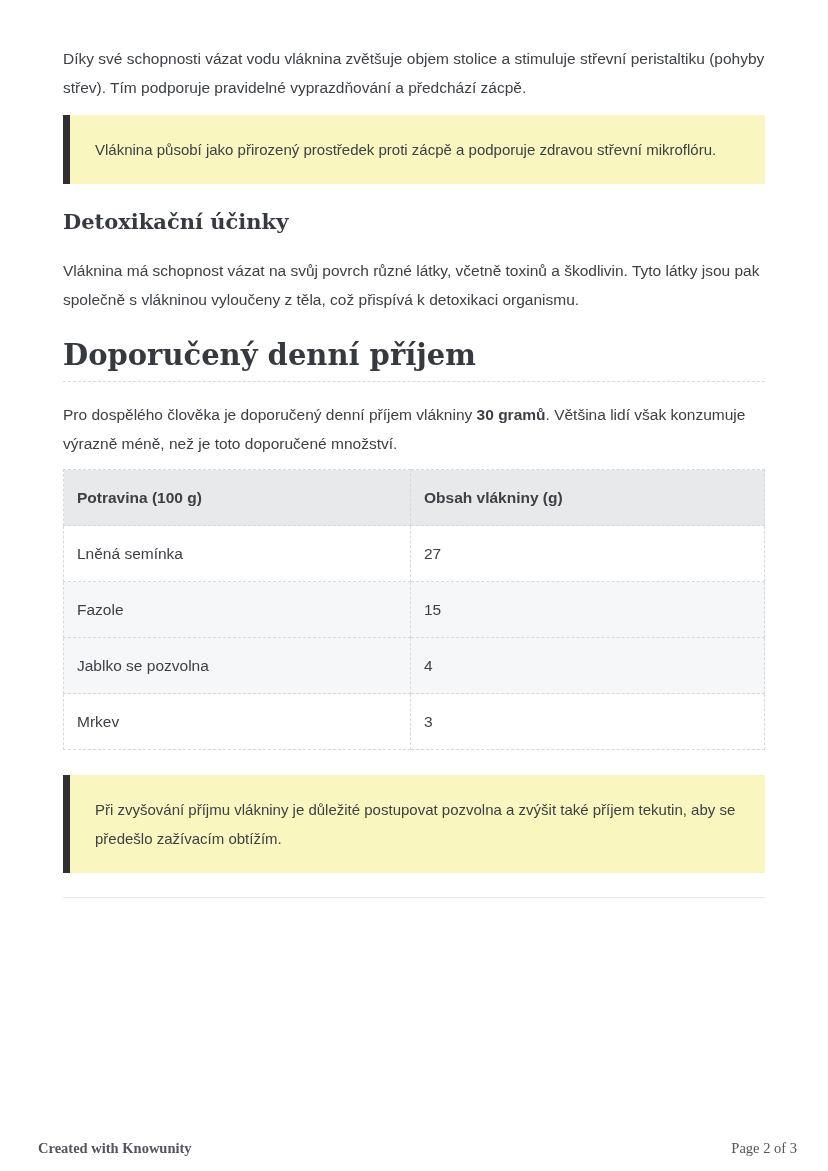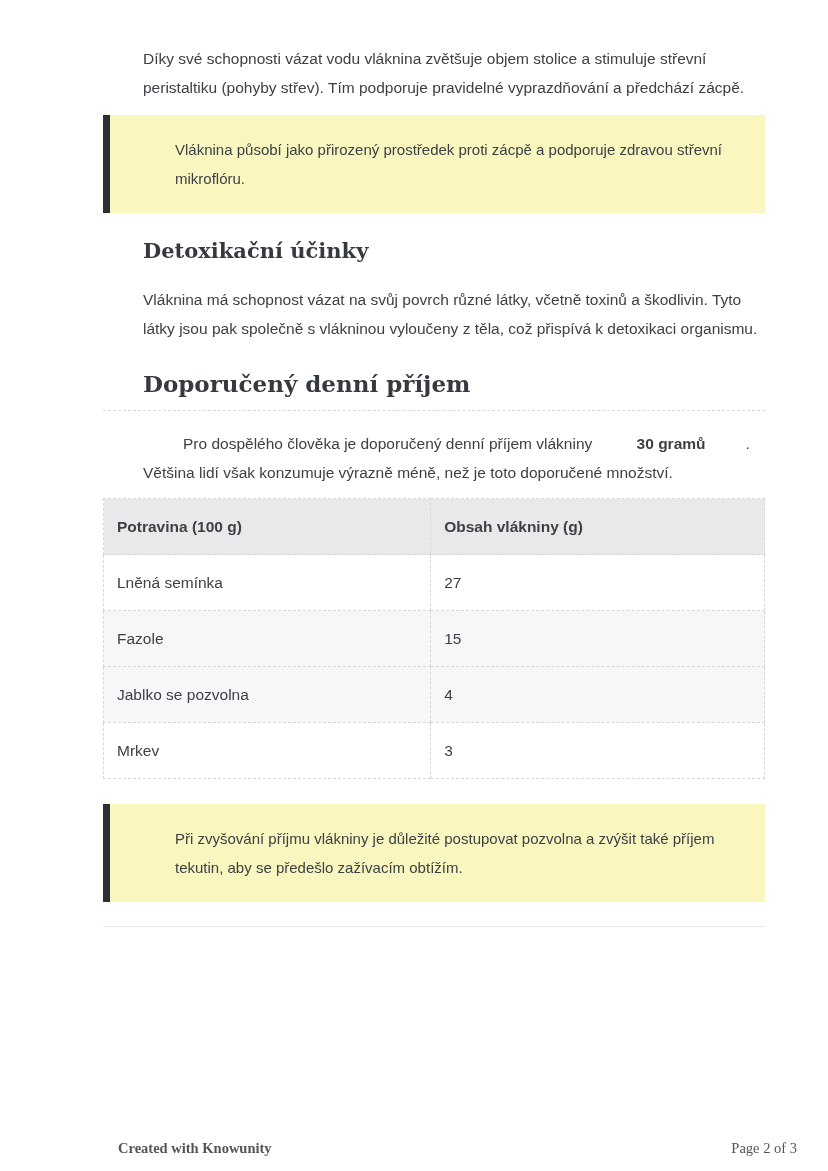--- a/index.html
+++ b/index.html
@@ -1,15 +1,15 @@
 <!DOCTYPE html>
 <html style="--text: #3d4145; --heading: #363a3f; --callout-bg: #f9f7bf; --callout-bar: #2e2f31; --table-header-bg: #e8e9eb; --table-row-alt-bg: #f6f7f9; --table-border: #d6d9db; --dotted-rule: #dadada; --rule: #e8e8e8; --footer-text: #525559;"><head>
 <meta charset="utf-8">
 <style>
-  * { box-sizing: border-box; padding-left: 40px; }
+  * { box-sizing: border-box; }
   html, body { margin: 0; padding: 0; }
   body {
     width: 828px; height: 1171px;
     background: #ffffff;
     font-family: "Liberation Sans", sans-serif;
     color: var(--text, #3d4145);
   }
   .page {
     position: relative;
     width: 828px; height: 1171px;
@@ -42,21 +42,21 @@
     font-family: "DejaVu Serif", serif;
     font-weight: bold;
     font-size: 21px;
     line-height: 28px;
     color: var(--heading, #363a3f);
   }
   h1.section-heading {
     margin: 22px 0 0 0;
     font-family: "DejaVu Serif", serif;
     font-weight: bold;
-    font-size: 23px;
+    font-size: 29px;
     line-height: 38px;
     color: var(--heading, #363a3f);
     padding-bottom: 7px;
     border-bottom: 1px dashed var(--dotted-rule, #dadada);
   }
   .para-after-callout { margin-top: 20px !important; }
   .para-after-h1 { margin-top: 18px !important; }
   table.fiber-table {
     margin-top: 11px;
     width: 100%;

